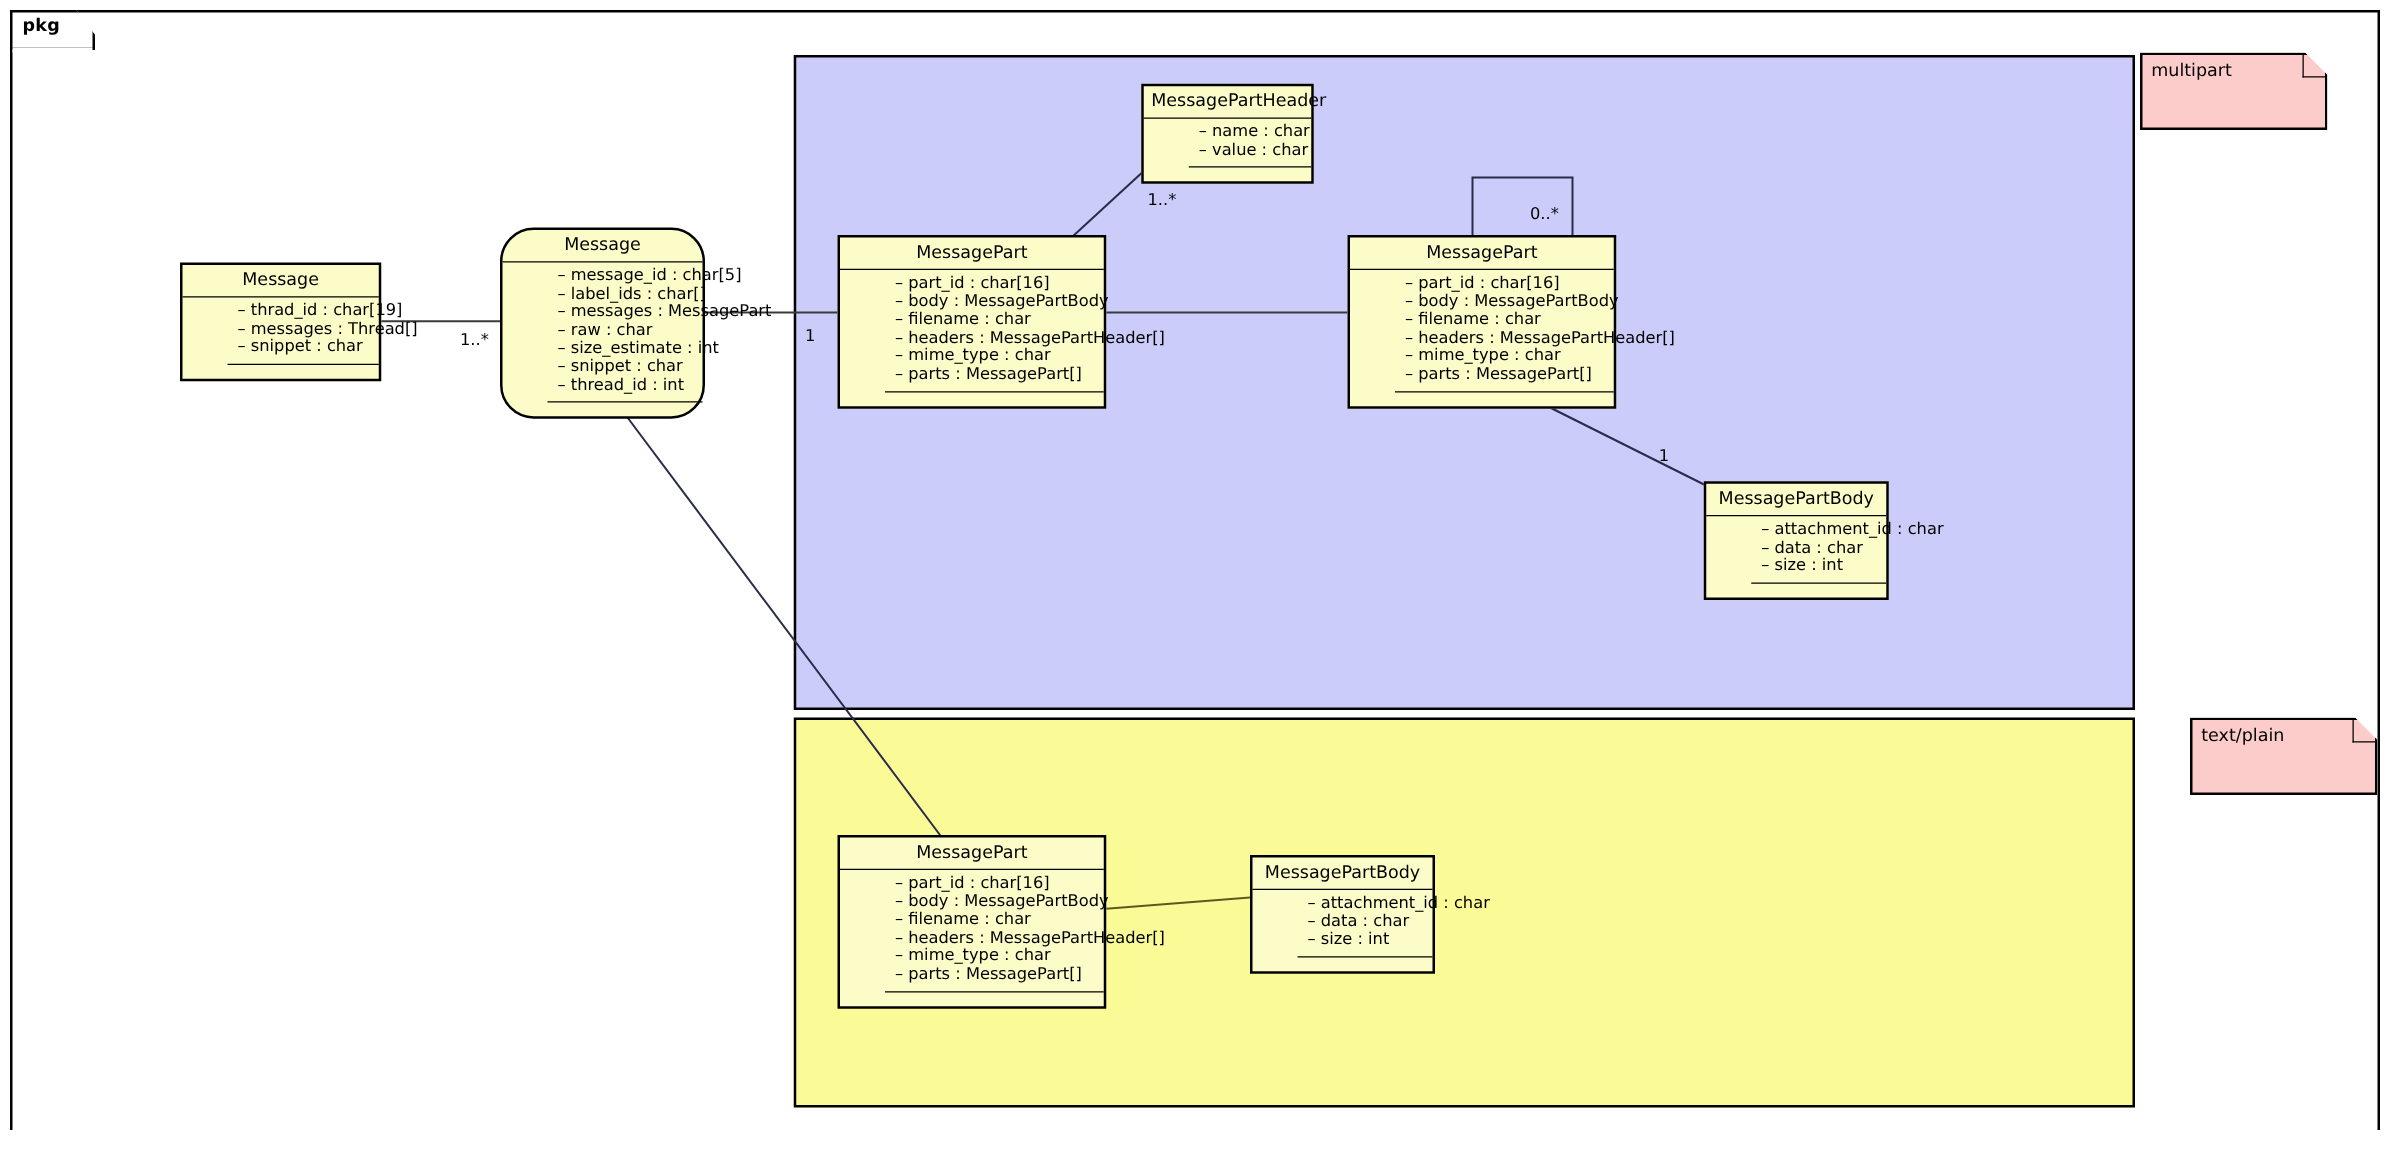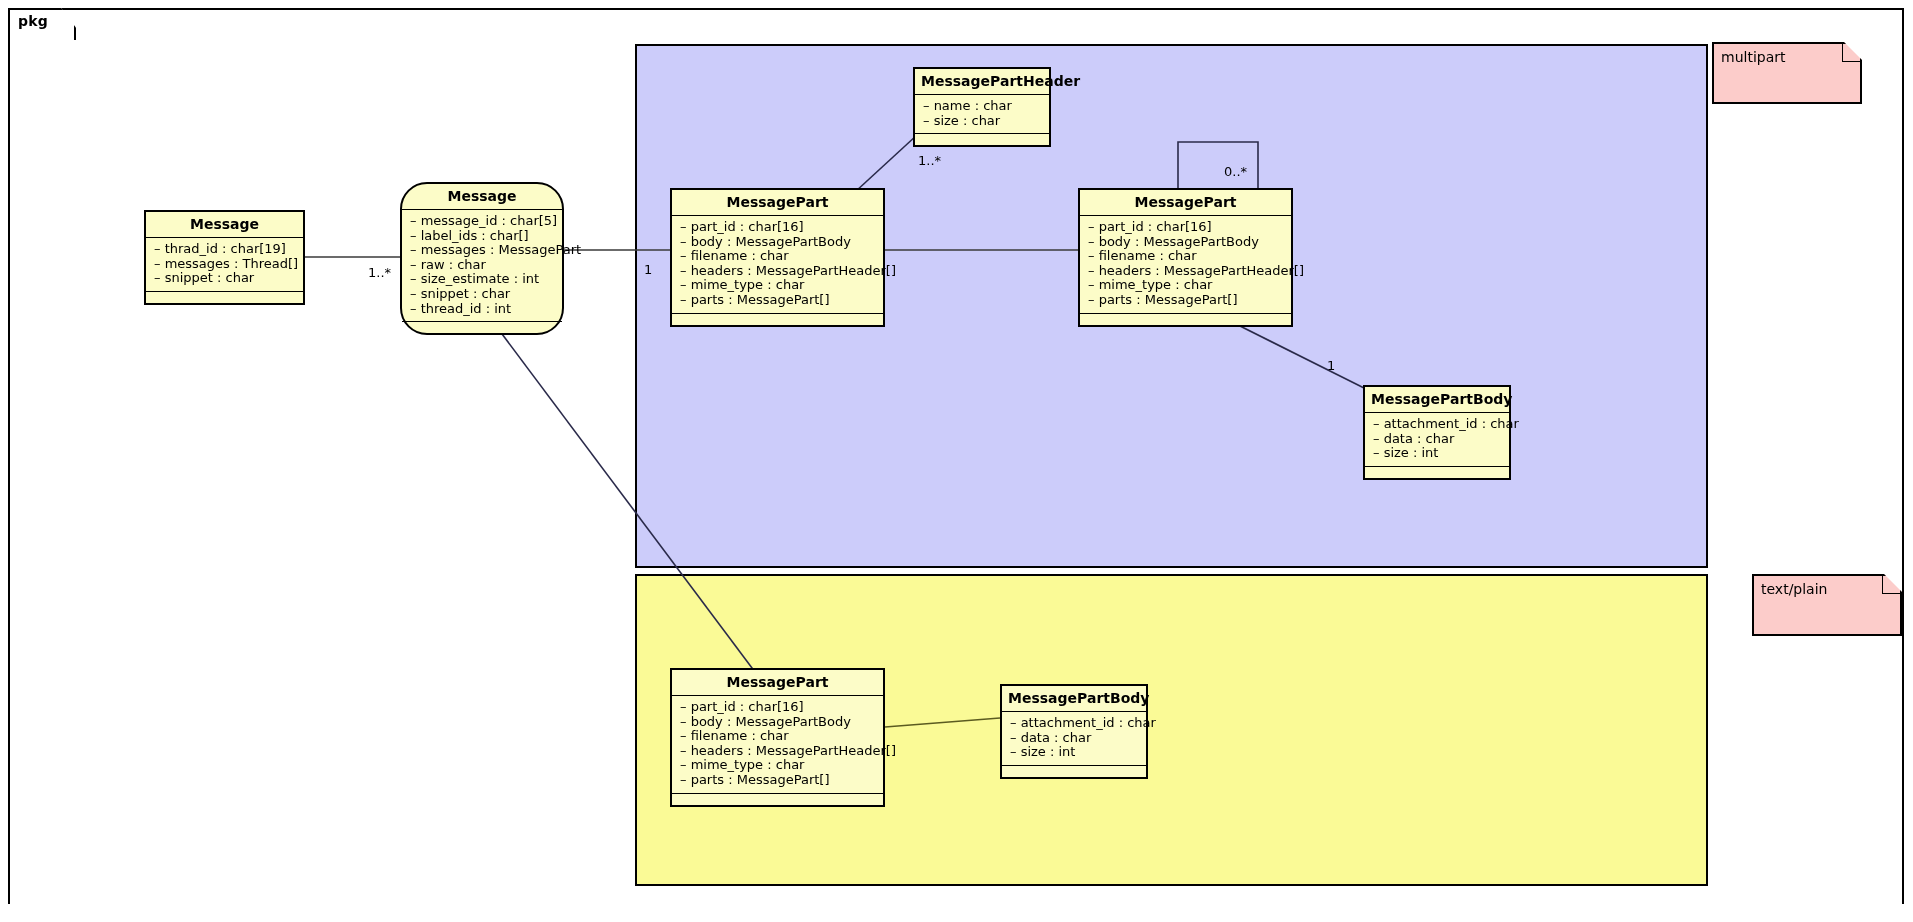--- a/index.html
+++ b/index.html
@@ -104,29 +104,30 @@
   .uml-class {
     position: absolute;
     background: #fcfcc8;
     border: 2px solid #000000;
     box-sizing: border-box;
     z-index: 5;
   }
   .uml-name {
     text-align: center;
     font-size: 14px;
-    font-weight: bold;
+    font-weight: normal;
     color: #000000;
     padding: 4px 6px 5px 6px;
     border-bottom: 1.5px solid #000000;
     white-space: nowrap;
   }
   .uml-attrs {
     padding: 4px 6px 5px 8px;
     border-bottom: 1.5px solid #000000;
+    margin-left: 36px;
   }
   .uml-attr {
     font-size: 13px;
     color: #000000;
     line-height: 14.6px;
     white-space: nowrap;
   }
   .uml-ops {
     height: 11px;
   }
@@ -219,21 +220,21 @@
       <div class="uml-attr">– snippet : char</div>
       <div class="uml-attr">– thread_id : int</div>
     </div>
     <div class="uml-ops"></div>
   </div>
 
   <div class="uml-class" style="left:913px; top:67px; width:138px;">
     <div class="uml-name">MessagePartHeader</div>
     <div class="uml-attrs">
       <div class="uml-attr">– name : char</div>
-      <div class="uml-attr">– size : char</div>
+      <div class="uml-attr">– value : char</div>
     </div>
     <div class="uml-ops"></div>
   </div>
 
   <div class="uml-class" style="left:670px; top:188px; width:215px;">
     <div class="uml-name">MessagePart</div>
     <div class="uml-attrs">
       <div class="uml-attr">– part_id : char[16]</div>
       <div class="uml-attr">– body : MessagePartBody</div>
       <div class="uml-attr">– filename : char</div>

